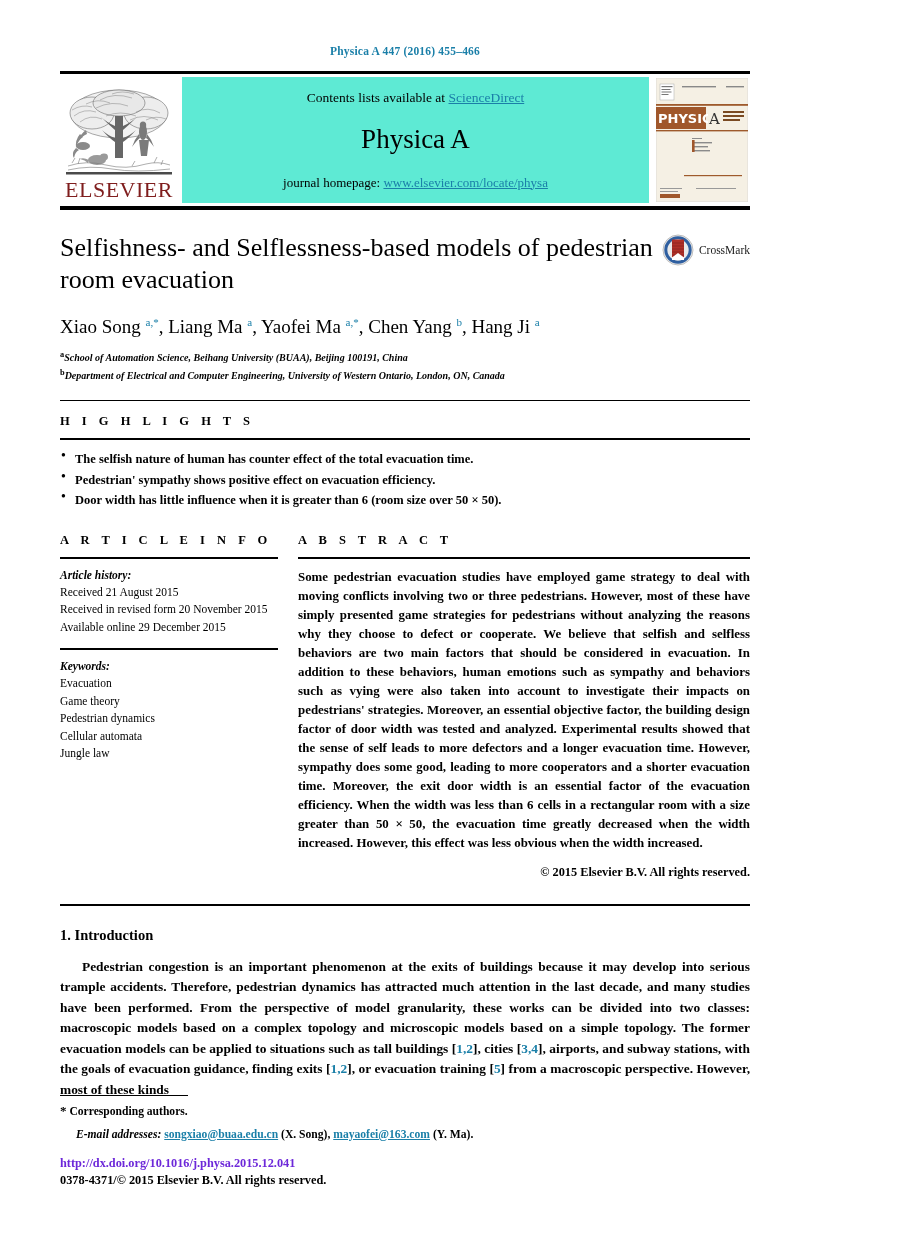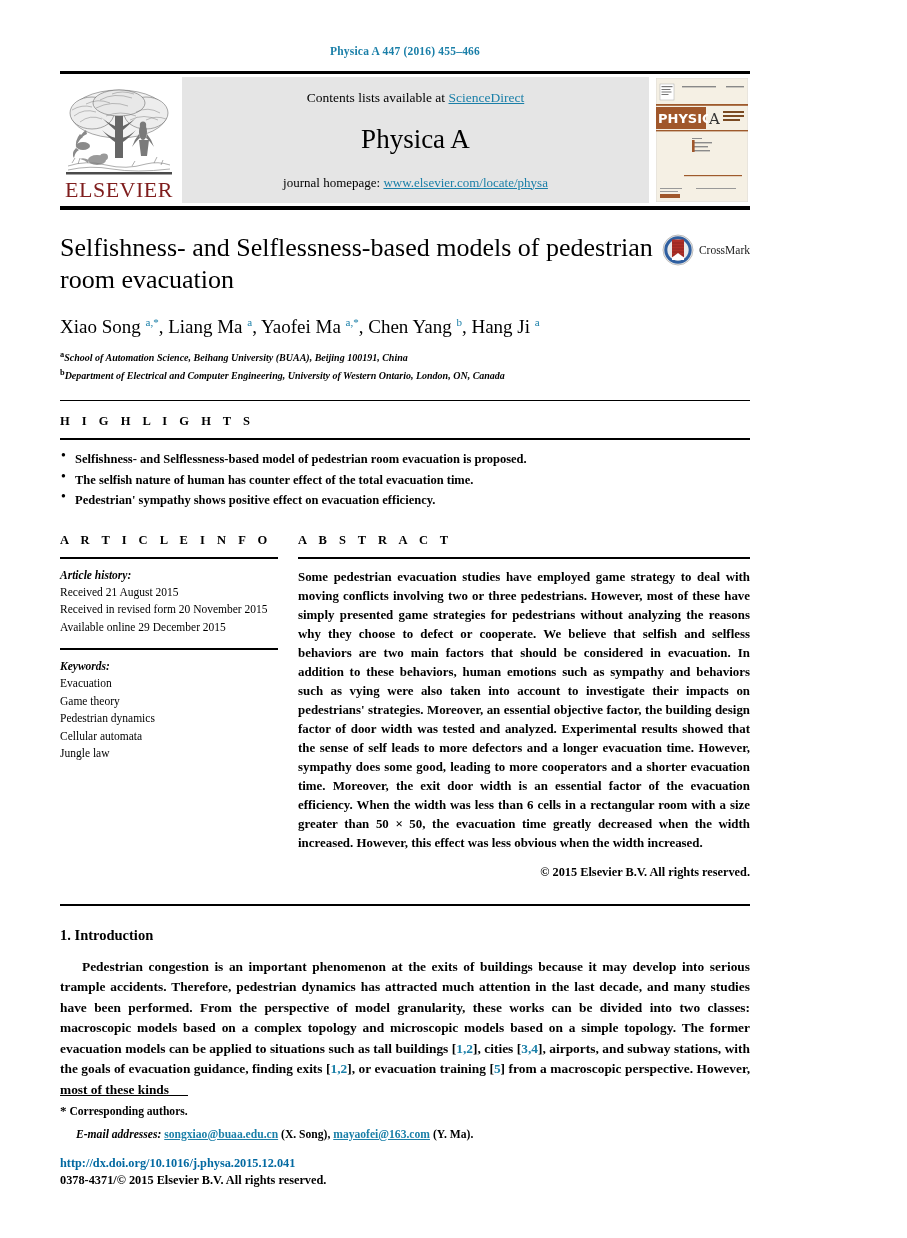--- a/index.html
+++ b/index.html
@@ -46,21 +46,21 @@
   .elsevier-word {
     font-family: "Liberation Serif", serif;
     color: #7f1d1d;
     font-size: 22px;
     letter-spacing: .5px;
     line-height: 1;
     margin-top: 1px;
   }
   .center-block {
     flex: 1 1 auto;
-    background: #e5e5e5;
+    background: #5eead4;
     display: flex; flex-direction: column;
     align-items: center; justify-content: center;
     padding: 8px 0 10px 0;
     margin-left: 4px;
   }
   .contents-line { font-size: 13.5px; margin-top: 2px; }
   .contents-line .sd { color: #1a7fa8; }
   .journal-name {
     font-size: 27px;
     margin: 18px 0 20px 0;
@@ -187,21 +187,21 @@
     line-height: 1.5;
     margin-top: 5px;
     font-weight: bold;
   }
   .fn-star { font-size: 13px; }
   .fn-indent { padding-left: 16px; }
   .fn-em { font-style: italic; }
   .mail { color: #1a7fa8; }
   .doi-line {
     font-size: 12.3px;
-    color: #0369a1;
+    color: #6d28d9;
     margin-top: 13px;
     font-weight: bold;
   }
   .issn-line { font-size: 12.3px; margin-top: 2px; font-weight: bold; }
 </style>
 </head>
 <body>
 
 <div class="page">
 
@@ -344,23 +344,23 @@
       <sup>b</sup><span>Department of Electrical and Computer Engineering, University of Western Ontario, London, ON, Canada</span>
     </div>
   </div>
 
   <div class="section-gap-rule"></div>
 
   <div class="highlights">
     <div class="sec-label">H I G H L I G H T S</div>
     <div class="rule-med"></div>
     <ul class="hl-list">
-      <li>Selfishness- and Selflessness-based model of pedestrian room evacuation is proposed.</li>
       <li>The selfish nature of human has counter effect of the total evacuation time.</li>
       <li>Pedestrian' sympathy shows positive effect on evacuation efficiency.</li>
+      <li>Door width has little influence when it is greater than 6 (room size over 50 × 50).</li>
     </ul>
   </div>
 
   <div class="two-col">
     <div class="col-info">
       <div class="sec-label">A R T I C L E   I N F O</div>
       <div class="rule-med2"></div>
       <div class="hist-block">
         <div class="hist-title">Article history:</div>
         <div>Received 21 August 2015</div>

